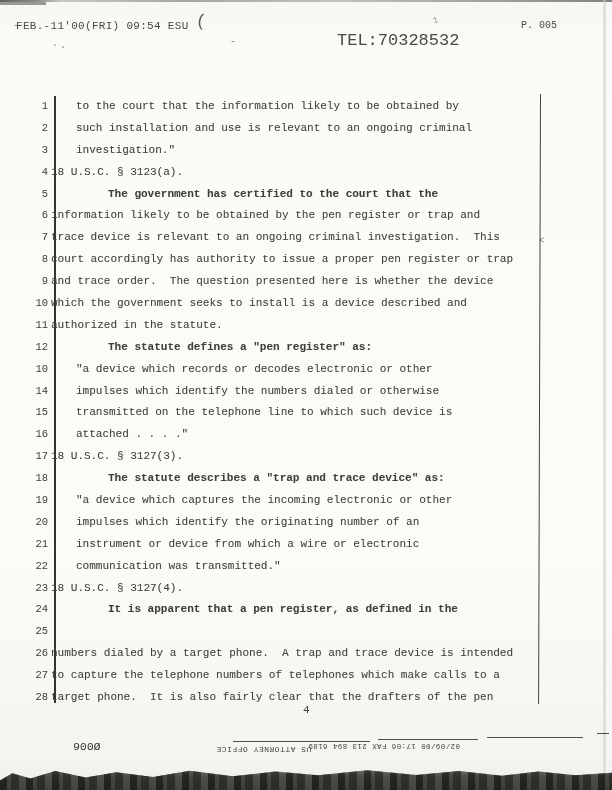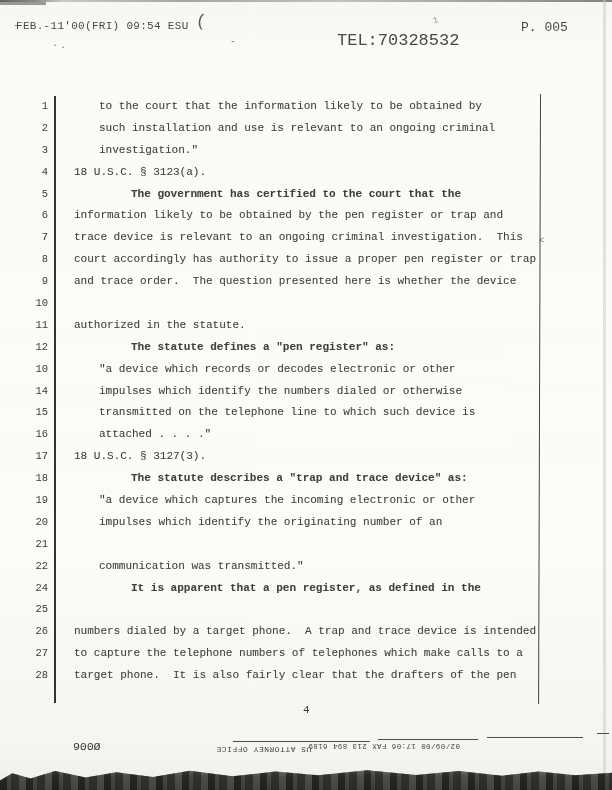--- a/index.html
+++ b/index.html
@@ -19,29 +19,29 @@
     position:absolute;left:0;top:769px;width:612px;height:21px;
     background:
       repeating-linear-gradient(90deg,rgba(20,20,18,.55) 0 7px,rgba(90,90,84,.35) 7px 11px,rgba(40,40,36,.6) 11px 19px,rgba(120,120,112,.3) 19px 26px),
       linear-gradient(180deg,#6b6b66 0%,#3c3c38 35%,#2e2e2a 100%);
     clip-path:polygon(0 55%,2% 20%,5% 45%,9% 10%,14% 40%,19% 15%,25% 38%,31% 8%,38% 35%,45% 12%,52% 30%,60% 6%,68% 28%,75% 10%,82% 32%,88% 12%,94% 30%,100% 18%,100% 100%,0 100%);
   }
   
   .fax-header{position:absolute;top:20px;left:0;width:612px;height:20px;font-size:11px;color:#4a4947;}
   .fh-left{position:absolute;left:16px;top:0;letter-spacing:.3px;}
   .fh-tel{position:absolute;left:337px;top:11px;font-size:17px;}
-  .fh-page{position:absolute;left:521px;top:0;font-size:13px;}
+  .fh-page{position:absolute;left:521px;top:0;font-size:10px;}
   
   .rule-left{position:absolute;left:54px;top:96px;width:2.2px;height:607px;background:#34332f;}
   .rule-right{position:absolute;left:540px;top:94px;width:1.4px;height:610px;background:#44433f;transform:rotate(.18deg);transform-origin:top;}
   
   .lines{position:absolute;top:96px;left:0;width:612px;}
   .line{display:flex;height:21.9px;line-height:21.9px;}
   .num{width:48px;text-align:right;font-size:10.5px;color:#3c3b38;flex:0 0 48px;}
-  .txt{margin-left:26px;font-size:11px;white-space:pre;color:#403f3c;text-shadow:.3px .3px 0 rgba(70,68,64,.22);}
+  .txt{margin-left:3px;font-size:11px;white-space:pre;color:#403f3c;text-shadow:.3px .3px 0 rgba(70,68,64,.22);}
   .ind-flush{padding-left:0;}
   .ind-quote{padding-left:25px;}
   .ind-para{padding-left:57px;font-weight:bold;}
   .page-num{position:absolute;left:303px;top:704px;font-size:11px;color:#3f3e3c;}
   
   .flip{transform:rotate(180deg);display:inline-block;}
   .ff-pageid{position:absolute;left:73px;top:740px;font-size:11.5px;color:#38373400;color:#383734;}
   .ff-sender{position:absolute;left:216px;top:745px;font-size:8px;letter-spacing:.5px;color:#45443f;}
   .ff-time{position:absolute;left:308px;top:742px;font-size:7.5px;letter-spacing:.4px;color:#45443f;}
   .scanline{position:absolute;height:1.4px;background:#4e4d49;}
@@ -115,20 +115,21 @@
       <div class="line">
         <span class="num">8</span>
         <span class="txt ind-flush">court accordingly has authority to issue a proper pen register or trap</span>
       </div>
       <div class="line">
         <span class="num">9</span>
         <span class="txt ind-flush">and trace order.  The question presented here is whether the device</span>
       </div>
       <div class="line">
         <span class="num">10</span>
+        <span class="txt ind-flush">which the government seeks to install is a device described and</span>
       </div>
       <div class="line">
         <span class="num">11</span>
         <span class="txt ind-flush">authorized in the statute.</span>
       </div>
       <div class="line">
         <span class="num">12</span>
         <span class="txt ind-para">The statute defines a "pen register" as:</span>
       </div>
       <div class="line">
@@ -158,24 +159,29 @@
       <div class="line">
         <span class="num">19</span>
         <span class="txt ind-quote">"a device which captures the incoming electronic or other</span>
       </div>
       <div class="line">
         <span class="num">20</span>
         <span class="txt ind-quote">impulses which identify the originating number of an</span>
       </div>
       <div class="line">
         <span class="num">21</span>
+        <span class="txt ind-quote">instrument or device from which a wire or electronic</span>
       </div>
       <div class="line">
         <span class="num">22</span>
         <span class="txt ind-quote">communication was transmitted."</span>
+      </div>
+      <div class="line">
+        <span class="num">23</span>
+        <span class="txt ind-flush">18 U.S.C. § 3127(4).</span>
       </div>
       <div class="line">
         <span class="num">24</span>
         <span class="txt ind-para">It is apparent that a pen register, as defined in the</span>
       </div>
       <div class="line">
         <span class="num">25</span>
       </div>
       <div class="line">
         <span class="num">26</span>

